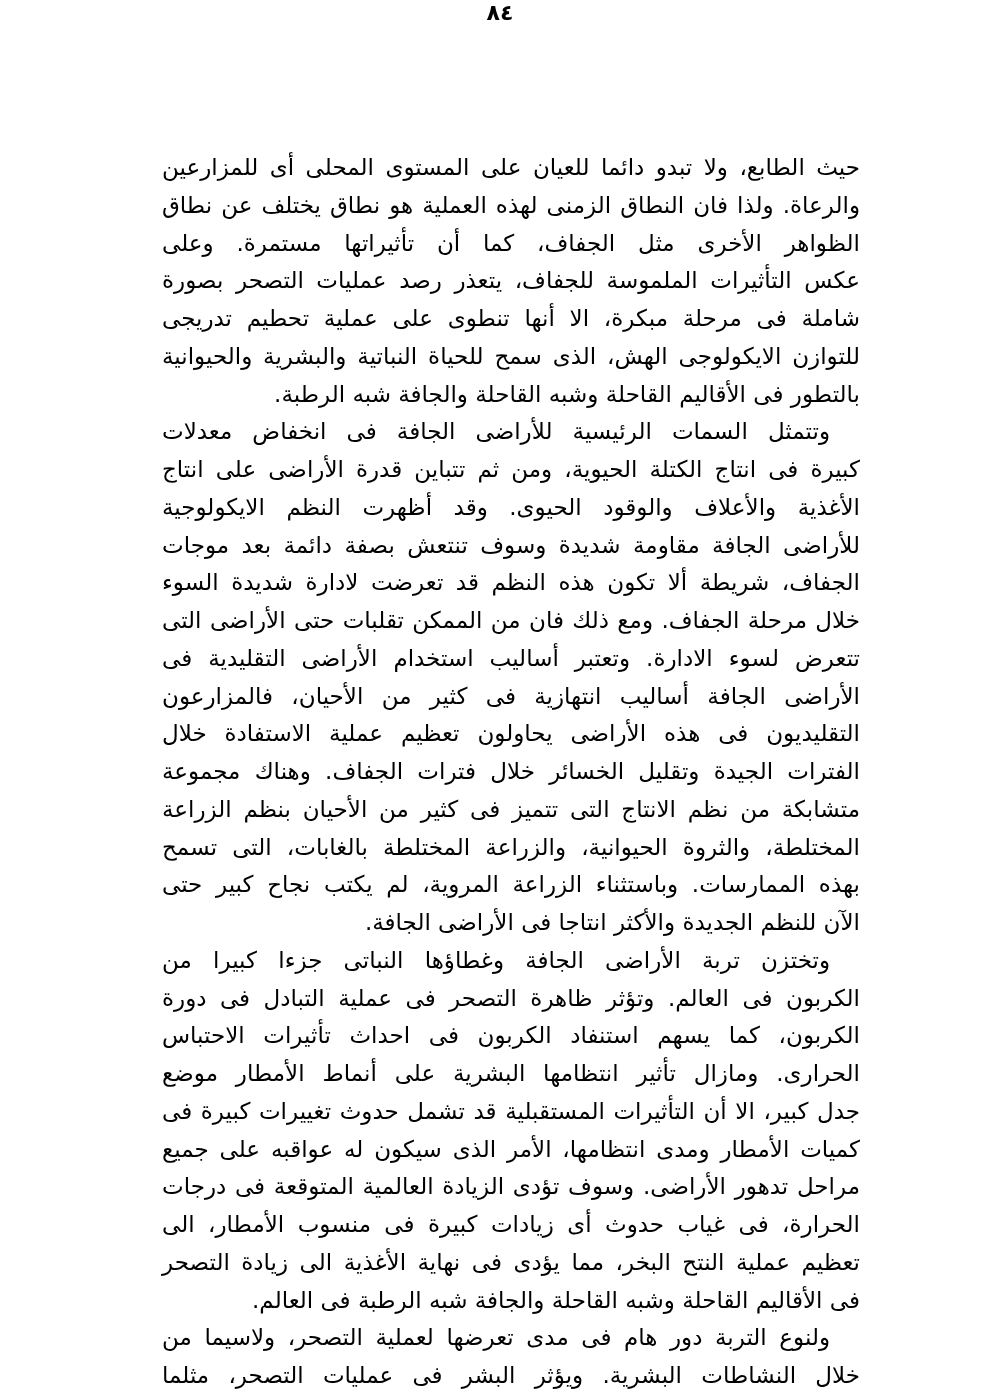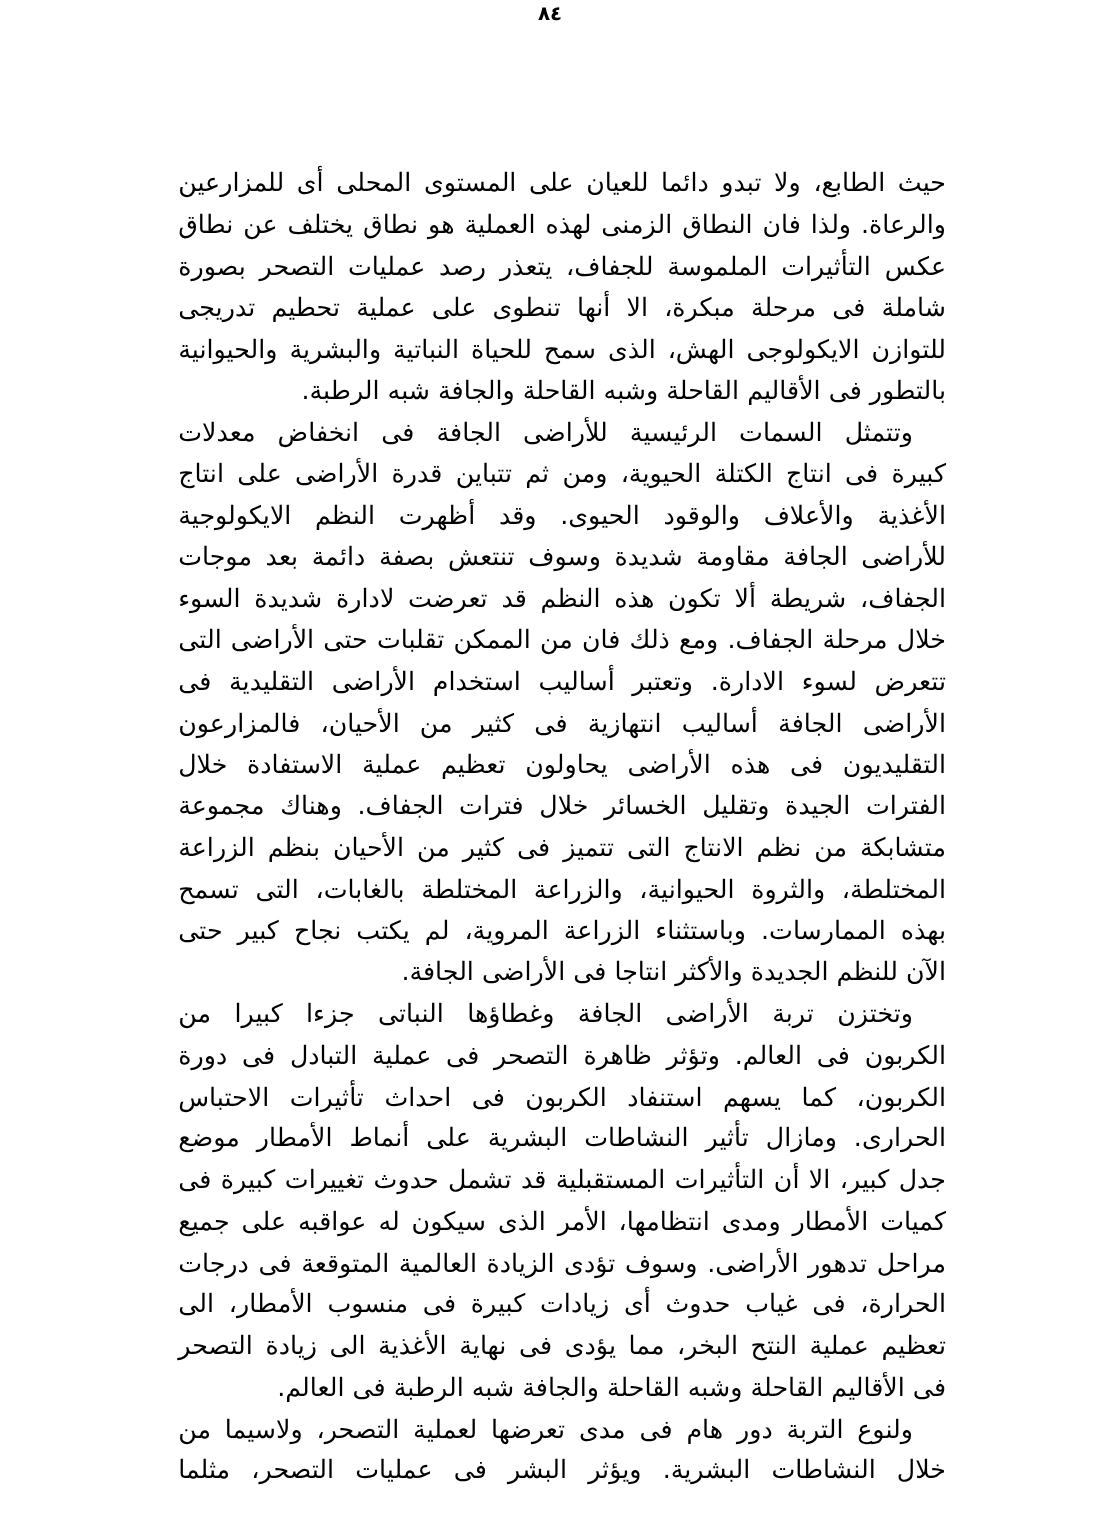--- a/index.html
+++ b/index.html
@@ -14,21 +14,21 @@
       overflow: hidden;
       font-family: "DejaVu Sans", sans-serif;
       color: #000000;
     }
     .page-number {
       position: absolute;
       top: 0px;
       left: 0;
       width: 1000px;
       text-align: center;
-      font-size: 18px;
+      font-size: 22px;
       font-weight: bold;
       line-height: 26px;
       direction: rtl;
     }
     .text-block {
       position: absolute;
       top: 149px;
       left: 162px;
       width: 698px;
       direction: rtl;
@@ -51,20 +51,21 @@
     }
   </style>
 </head>
 <body>
 
 <div class="page-number">٨٤</div>
 
 <div class="text-block" id="text-block">
     <div class="line">حيث الطابع، ولا تبدو دائما للعيان على المستوى المحلى أى للمزارعين</div>
     <div class="line">والرعاة. ولذا فان النطاق الزمنى لهذه العملية هو نطاق يختلف عن نطاق</div>
+    <div class="line">الظواهر الأخرى مثل الجفاف، كما أن تأثيراتها مستمرة. وعلى</div>
     <div class="line">عكس التأثيرات الملموسة للجفاف، يتعذر رصد عمليات التصحر بصورة</div>
     <div class="line">شاملة فى مرحلة مبكرة، الا أنها تنطوى على عملية تحطيم تدريجى</div>
     <div class="line">للتوازن الايكولوجى الهش، الذى سمح للحياة النباتية والبشرية والحيوانية</div>
     <div class="line last">بالتطور فى الأقاليم القاحلة وشبه القاحلة والجافة شبه الرطبة.</div>
     <div class="line indent">وتتمثل السمات الرئيسية للأراضى الجافة فى انخفاض معدلات</div>
     <div class="line">كبيرة فى انتاج الكتلة الحيوية، ومن ثم تتباين قدرة الأراضى على انتاج</div>
     <div class="line">الأغذية والأعلاف والوقود الحيوى. وقد أظهرت النظم الايكولوجية</div>
     <div class="line">للأراضى الجافة مقاومة شديدة وسوف تنتعش  بصفة دائمة بعد موجات</div>
     <div class="line">الجفاف، شريطة ألا تكون هذه النظم قد تعرضت لادارة شديدة السوء</div>
     <div class="line">خلال مرحلة الجفاف. ومع ذلك فان من الممكن تقلبات حتى الأراضى التى</div>
@@ -72,21 +73,21 @@
     <div class="line">الأراضى الجافة أساليب انتهازية فى كثير من الأحيان، فالمزارعون</div>
     <div class="line">التقليديون فى هذه الأراضى يحاولون تعظيم عملية الاستفادة خلال</div>
     <div class="line">الفترات الجيدة وتقليل الخسائر خلال فترات الجفاف. وهناك مجموعة</div>
     <div class="line">متشابكة من نظم الانتاج التى تتميز فى كثير من الأحيان بنظم الزراعة</div>
     <div class="line">المختلطة، والثروة الحيوانية، والزراعة المختلطة بالغابات، التى تسمح</div>
     <div class="line">بهذه الممارسات. وباستثناء الزراعة المروية، لم يكتب نجاح كبير حتى</div>
     <div class="line last">الآن للنظم الجديدة والأكثر انتاجا فى الأراضى الجافة.</div>
     <div class="line indent">وتختزن تربة الأراضى الجافة وغطاؤها النباتى جزءا كبيرا من</div>
     <div class="line">الكربون فى العالم. وتؤثر ظاهرة التصحر فى عملية التبادل فى دورة</div>
     <div class="line">الكربون، كما يسهم استنفاد الكربون فى احداث تأثيرات الاحتباس</div>
-    <div class="line">الحرارى. ومازال تأثير النشاطات البشرية على أنماط الأمطار موضع</div>
+    <div class="line">الحرارى. ومازال تأثير انتظامها البشرية على أنماط الأمطار موضع</div>
     <div class="line">جدل كبير، الا أن التأثيرات المستقبلية قد تشمل حدوث تغييرات كبيرة فى</div>
     <div class="line">كميات الأمطار ومدى انتظامها، الأمر الذى سيكون له عواقبه على جميع</div>
     <div class="line">مراحل تدهور الأراضى. وسوف تؤدى الزيادة العالمية المتوقعة فى درجات</div>
     <div class="line">الحرارة، فى غياب حدوث أى زيادات كبيرة فى منسوب الأمطار، الى</div>
     <div class="line">تعظيم عملية النتح البخر، مما يؤدى فى نهاية الأغذية الى زيادة التصحر</div>
     <div class="line last">فى الأقاليم القاحلة وشبه القاحلة والجافة شبه الرطبة فى العالم.</div>
     <div class="line indent">ولنوع التربة دور هام فى مدى تعرضها لعملية التصحر، ولاسيما من</div>
     <div class="line">خلال النشاطات البشرية. ويؤثر البشر فى عمليات التصحر، مثلما</div>
   </div>
 

